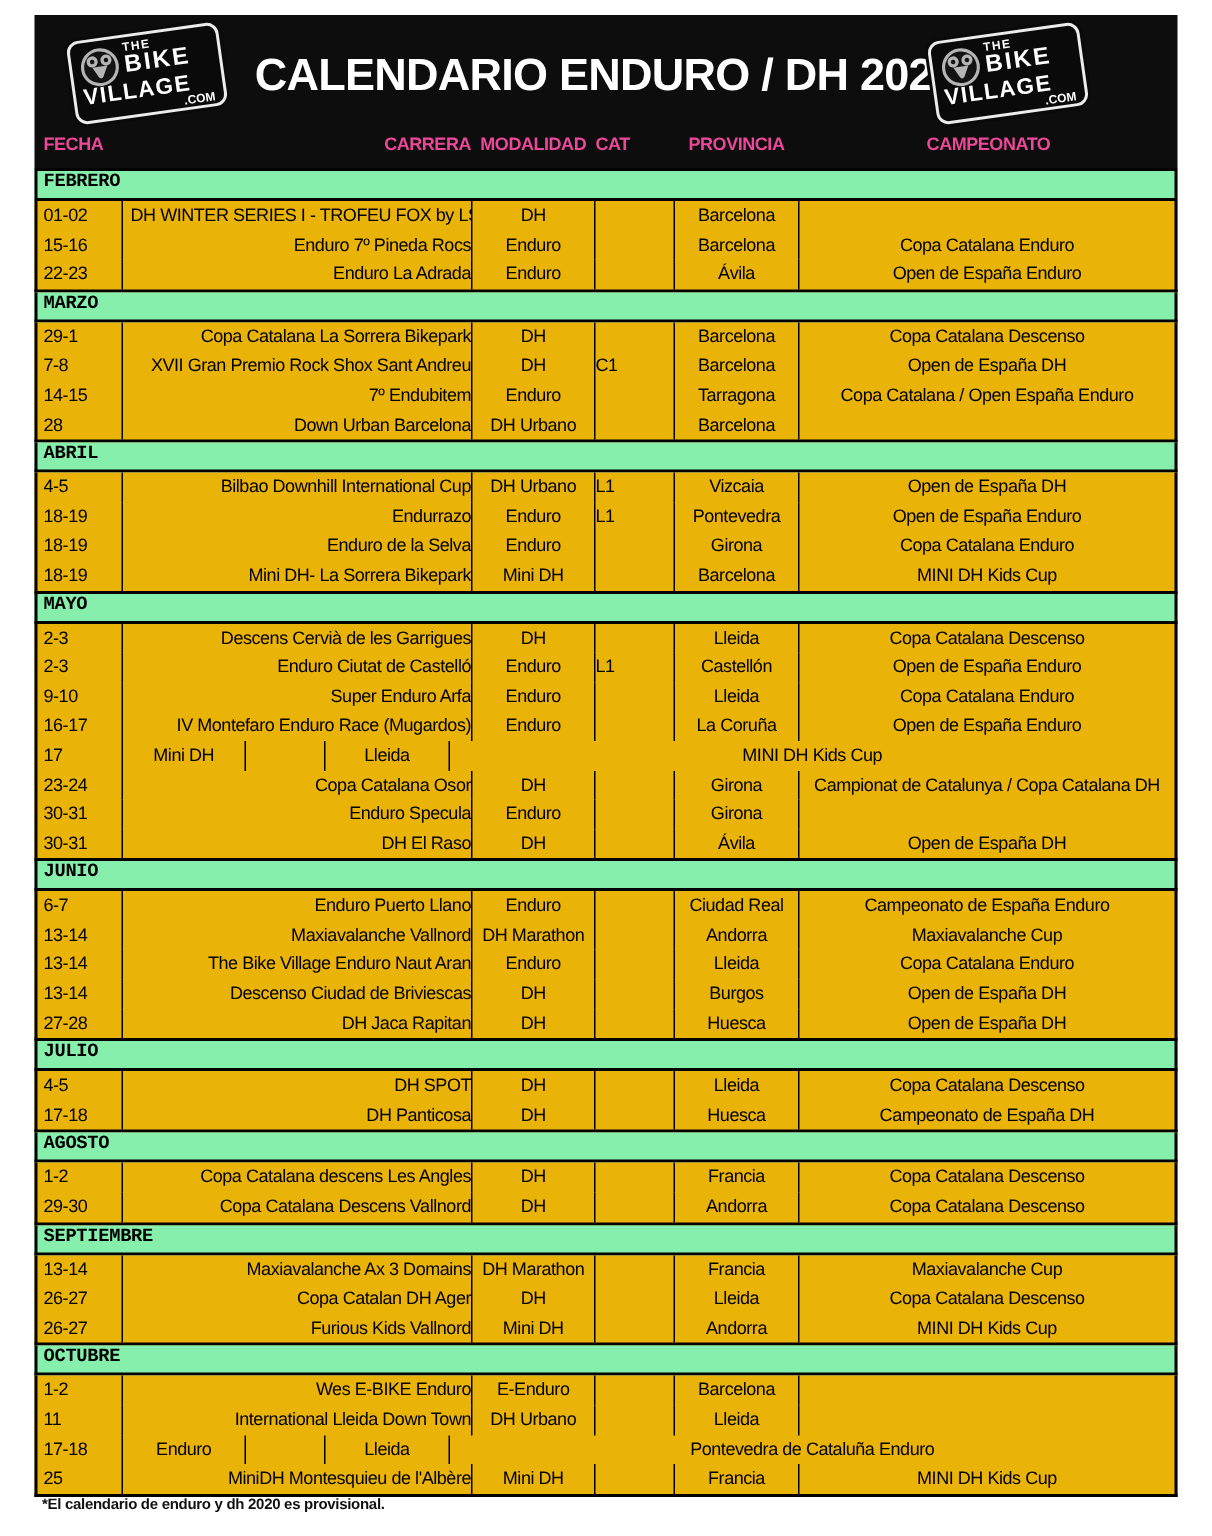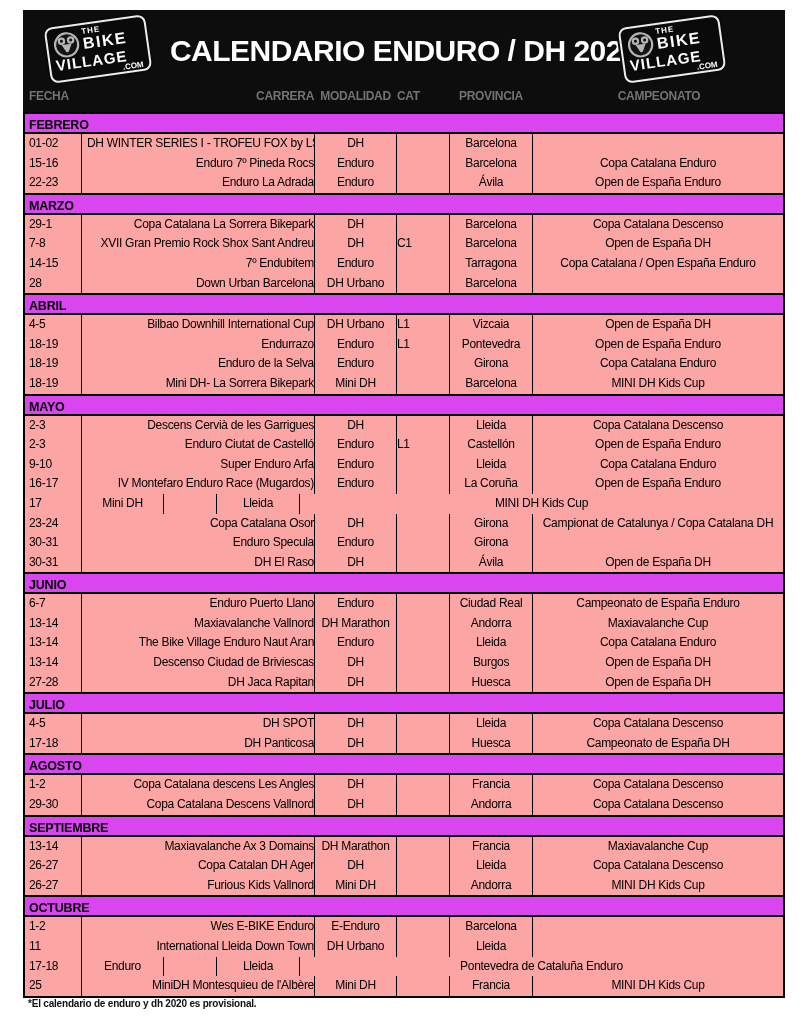--- a/index.html
+++ b/index.html
@@ -45,38 +45,39 @@
   .logo-the  { color:#fff; font-size:8px;  font-weight:bold; letter-spacing:1px; }
   .logo-bike { color:#fff; font-size:16px; font-weight:bold; letter-spacing:1.5px; }
   .logo-village { color:#fff; font-size:15px; font-weight:bold; letter-spacing:1px; line-height:1; margin-top:-2px; }
   .logo-com { color:#fff; font-size:8px; font-weight:bold; text-align:right; line-height:1; }
 
   
   .colheads {
     position:absolute; left:0; bottom:5px;
     width:100%; display:flex;
     padding-left:2px;
-    color:#737373; font-weight:bold; font-size:12.5px; letter-spacing:-0.2px;
+    color:#ec4899; font-weight:bold; font-size:12.5px; letter-spacing:-0.2px;
   }
   .colheads .c { border-right:1.5px solid transparent; }
 
   
   .table { position:absolute; left:23px; top:112px; width:762px; }
 
   .month-band {
-    background:#d946ef;
+    background:#86efac;
     border:2px solid #000;
     height:22px;
-    display:flex; align-items:flex-end;
+    display:flex; align-items:flex-start;
     padding-left:4px;
+    font-family:Liberation Mono, monospace;
   }
   .month-section:not(:first-child) .month-band { border-top:0; height:20px; }
   .month-label { font-weight:bold; font-size:12.5px; letter-spacing:-0.2px; }
 
-  .rows { border:2px solid #000; border-top:0; background:#fca5a5; }
+  .rows { border:2px solid #000; border-top:0; background:#eab308; }
   .row  { display:flex; height:19.6px; }
   .c {
     font-size:12px; letter-spacing:-0.3px; line-height:19.6px;
     white-space:nowrap; overflow:hidden;
     border-right:1.5px solid #000;
   }
   .rows .c { border-right:1.5px solid #000; }
   .c:last-child { border-right:none !important; }
   .c-fecha      { width:57px;  text-align:left; padding-left:4px; }
   .c-carrera    { width:233px; text-align:right; padding-left:5px; }

